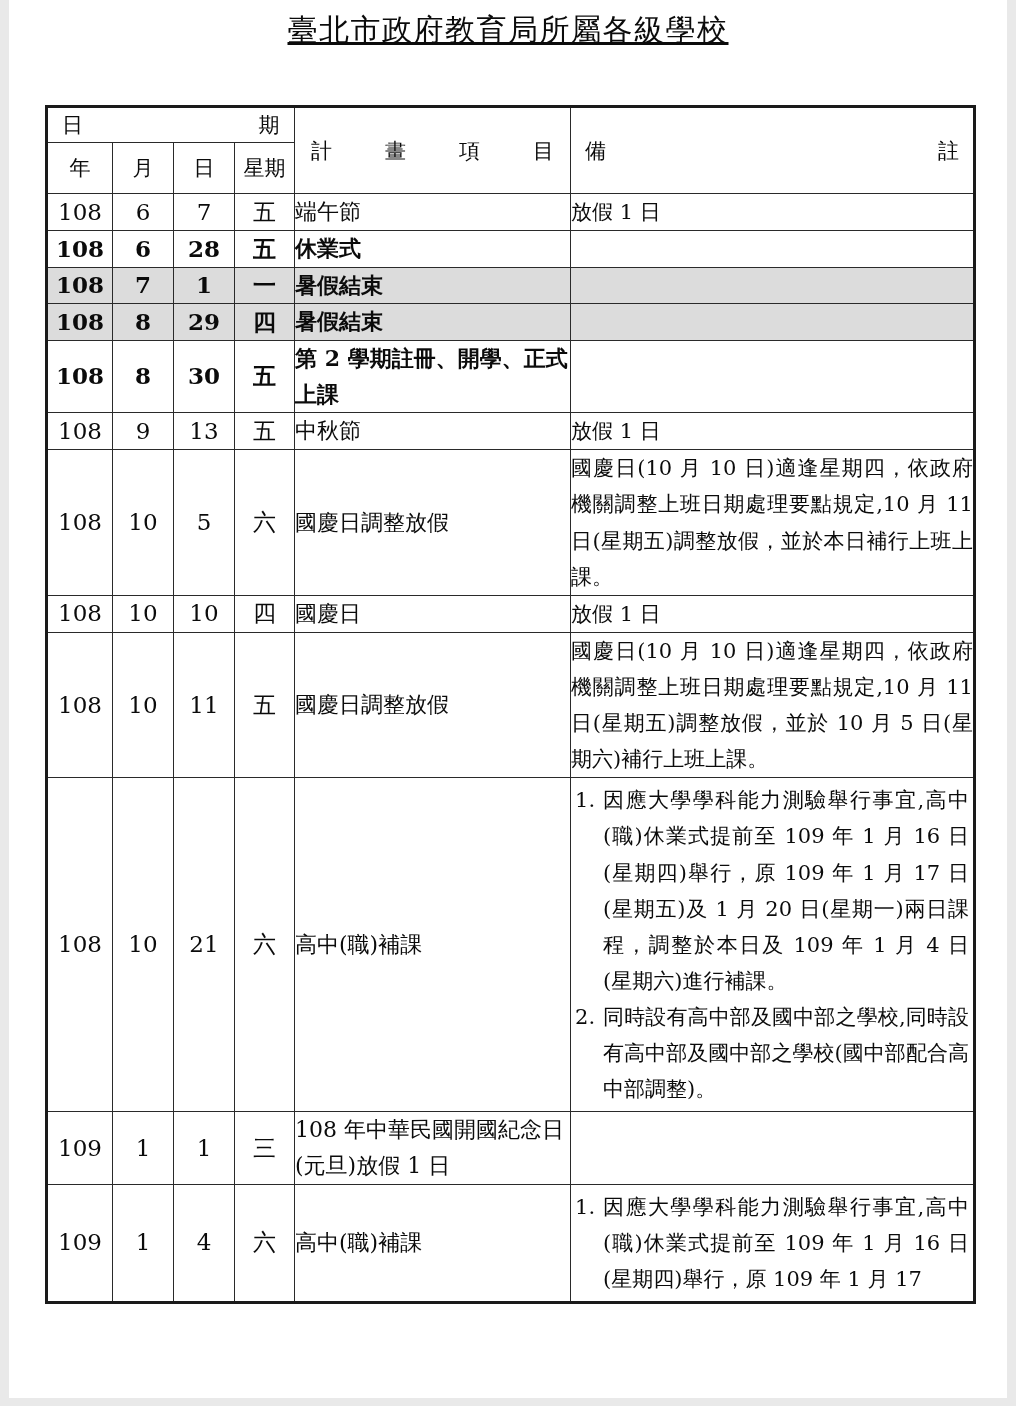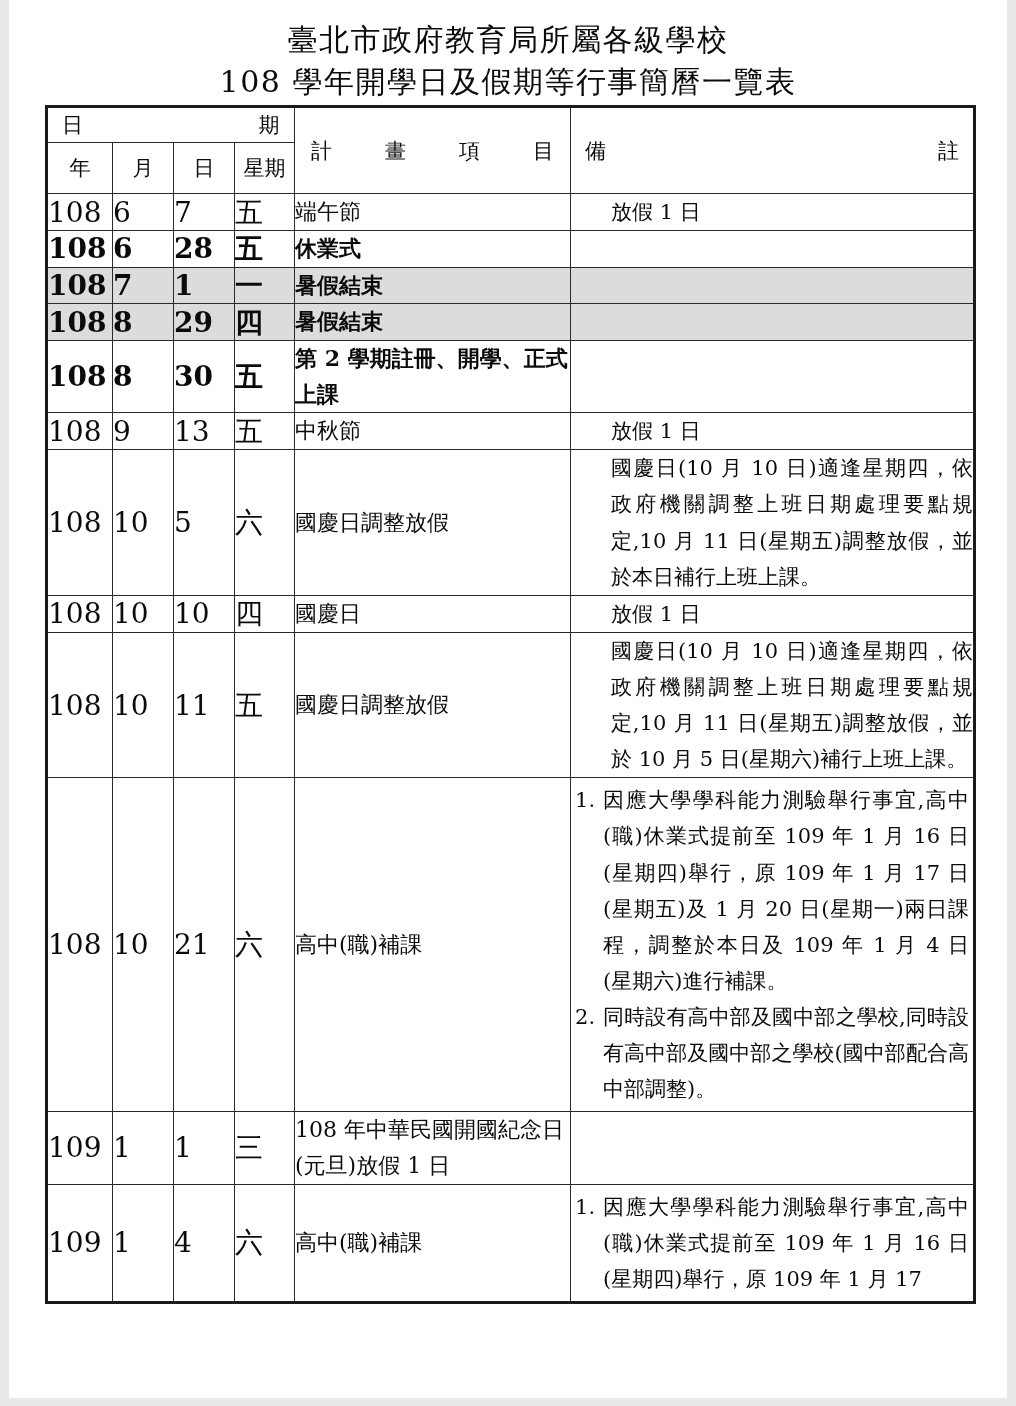--- a/index.html
+++ b/index.html
@@ -42,22 +42,23 @@
     position: absolute;
     left: 9px; top: 0;
     width: 998px;
     height: 1398px;
     background: #ffffff;
   }
 
   
   .doc-title {
     text-align: center;
-    padding-top: 20px;
+    padding-top: 10px;
     line-height: 1.30;
+    text-decoration: underline;
   }
   .doc-title .line {
     display: block;
     font-size: 30px;
     letter-spacing: 1.5px;
     font-family: "DejaVu Serif", "Liberation Serif", serif;
     font-weight: 500;
     white-space: nowrap;
   }
   .doc-title .line2 { margin-top: 3px; }
@@ -121,21 +122,22 @@
   .hdr-note-spread {
     display: flex;
     justify-content: space-between;
     align-items: center;
     padding: 0 14px;
     font-size: 21px;
   }
 
   
   td.dt {
-    font-size: 28px;
+    text-align: center;
+    font-size: 23px;
     line-height: 1.25;
     font-family: "DejaVu Serif", "Liberation Serif", serif;
   }
   td.item {
     padding: 7px 4px 7px 9px;
     font-size: 22px;
     line-height: 1.62;
     vertical-align: top;
     margin-top: 44px;
   }
@@ -175,40 +177,38 @@
     position: absolute;
     left: 0;
     top: 0;
     width: 26px;
     text-align: left;
     font-family: "DejaVu Serif", "Liberation Serif", serif;
   }
   .note-plain {
     text-align: justify;
     text-justify: inter-ideograph;
-    margin-left: 40px;
   }
 
   
   tr.clipped td {
     border-bottom: none;
   }
 </style>
 </head>
 <body>
 
 <div class="page-edge-left"></div>
 <div class="page-edge-right"></div>
 <div class="page-edge-bottom"></div>
 
 <div class="page">
 
   <div class="doc-title">
     <span class="line line1">臺北市政府教育局所屬各級學校</span>
-    <span class="line line2">108 學年開學日及假期等行事簡曆一覽表</span>
   </div>
 
   <div class="cal-wrap">
     <table class="cal">
       <colgroup>
         <col class="c-year">
           <col class="c-month">
           <col class="c-day">
           <col class="c-week">
         <col class="c-item">

